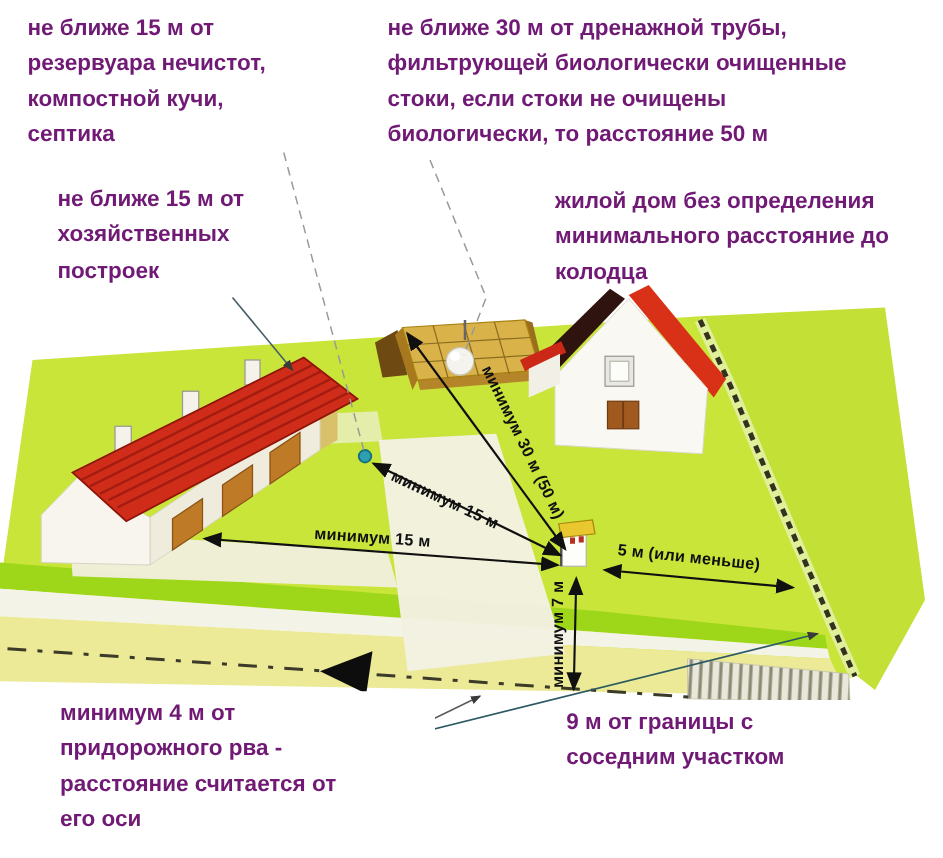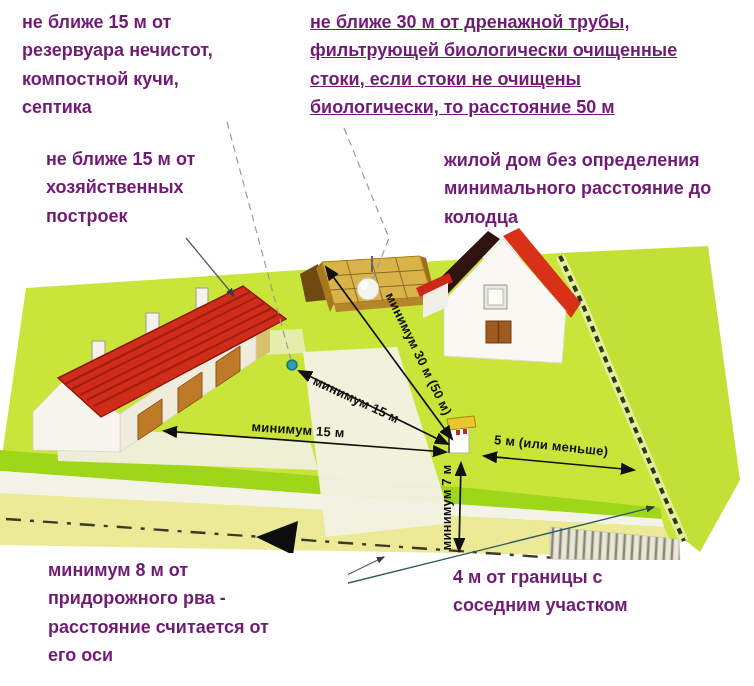--- a/index.html
+++ b/index.html
@@ -17,21 +17,21 @@
     position:absolute;font-weight:700;font-size:13px;color:#101010;
     white-space:nowrap;z-index:4;letter-spacing:.2px;
   }
   #lbl-15-horiz{left:252px;top:419px;transform:rotate(4deg);transform-origin:0 0;}
   #lbl-15-diag {left:317px;top:373px;transform:rotate(25deg);transform-origin:0 0;}
   #lbl-30      {left:396px;top:290px;transform:rotate(64deg);transform-origin:0 0;}
   #lbl-5       {left:495px;top:432px;transform:rotate(6deg);transform-origin:0 0;}
   #lbl-7       {left:398px;top:500px;width:96px;text-align:center;transform:rotate(-90deg);}
   #note-top-left{left:22px;top:8px;width:240px;}
   #note-mid-left{left:46px;top:145px;width:220px;}
-  #note-top-right{left:310px;top:8px;width:420px;text-decoration:underline;}
+  #note-top-right{left:310px;top:8px;width:420px;}
   #note-mid-right{left:444px;top:146px;width:300px;}
   #note-bottom-left{left:38px;top:553px;width:290px;}
   #note-bottom-right{left:443px;top:560px;width:250px;}
 </style>
 </head>
 <body>
 
 <div id="stage">
 
   <svg id="scene" width="754" height="686" viewBox="0 0 754 686">
@@ -153,20 +153,20 @@
   <div class="note" id="note-mid-left">не ближе 15 м от
 хозяйственных
 построек</div>
   <div class="note" id="note-top-right">не ближе 30 м от дренажной трубы,
 фильтрующей биологически очищенные
 стоки, если стоки не очищены
 биологически, то расстояние 50 м</div>
   <div class="note" id="note-mid-right">жилой дом без определения
 минимального расстояние до
 колодца</div>
-  <div class="note boxed" id="note-bottom-left">минимум 8 м от
+  <div class="note boxed" id="note-bottom-left">минимум 4 м от
 придорожного рва -
 расстояние считается от
 его оси</div>
-  <div class="note boxed" id="note-bottom-right">4 м от границы с
+  <div class="note boxed" id="note-bottom-right">9 м от границы с
 соседним участком</div>
 
 </div>
 
 </body></html>

